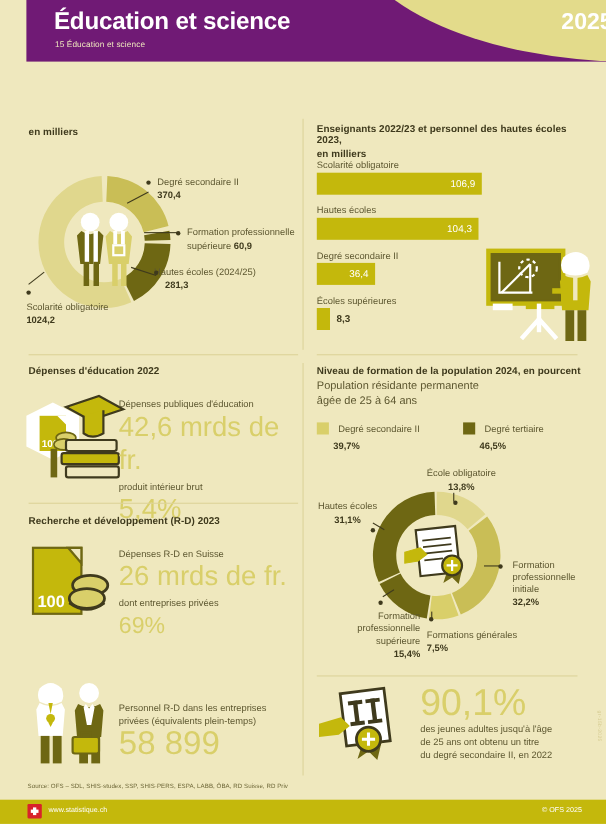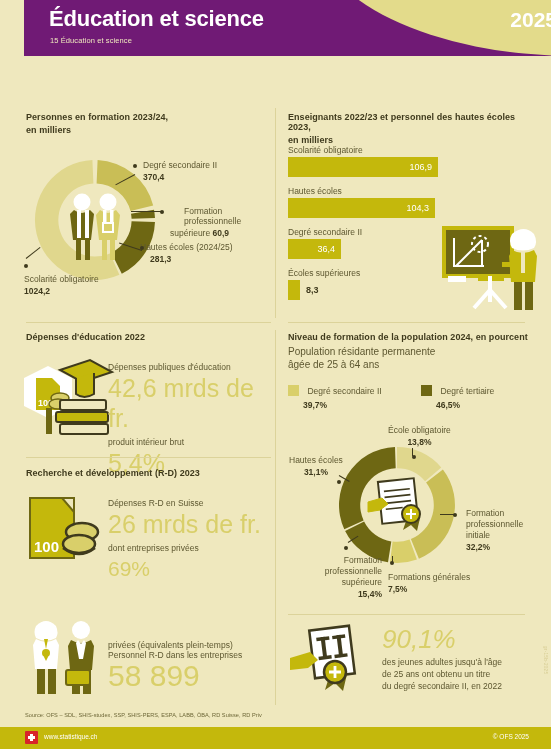--- a/index.html
+++ b/index.html
@@ -62,21 +62,20 @@
     <div class="header-wedge"></div>
     <div class="header-title">Éducation et science</div>
     <div class="header-sub">15 Éducation et science</div>
     <div class="header-year">2025</div>
   </div>
 
   <div class="vdiv" style="top:108px;height:210px;"></div>
   <div class="vdiv" style="top:330px;height:375px;"></div>
 
   <div style="position:absolute;left:26px;top:112px;width:245px;">
-    <div class="sec-title">Personnes en formation 2023/24,</div>
     <div class="sec-title" style="margin-top:3px;">en milliers</div>
   </div>
 
   <svg width="170" height="150" viewBox="0 0 170 150" style="position:absolute;left:24px;top:148px;">
 
     <g transform="translate(71,72)">
 
       <path d="M -2.6 -59.94 A 60 60 0 1 0 24.4 54.8 L 14.9 33.4 A 36.6 36.6 0 1 1 -1.6 -36.56 Z" fill="#E0D78D"></path>
 
       <path d="M 2.6 -59.94 A 60 60 0 0 1 58.2 -14.6 L 35.5 -8.9 A 36.6 36.6 0 0 0 1.6 -36.56 Z" fill="#C9BE56"></path>
@@ -108,21 +107,21 @@
 
   <div style="position:absolute;left:133px;top:160px;">
     <div class="callout-dot" style="left:0;top:4px;"></div>
     <div class="lbl" style="margin-left:10px;">Degré secondaire II</div>
     <div class="lbl-b" style="margin-left:10px;margin-top:2px;">370,4</div>
   </div>
   <div class="leader" style="left:113px;top:174px;width:22px;height:1px;transform:rotate(-28deg);transform-origin:right center;"></div>
 
   <div style="position:absolute;left:160px;top:206px;width:120px;">
     <div class="callout-dot" style="left:0;top:4px;"></div>
-    <div class="lbl" style="margin-left:24px;">Formation professionnelle</div>
+    <div class="lbl" style="margin-left:10px;">Formation professionnelle</div>
     <div class="lbl" style="margin-left:10px;margin-top:2px;">supérieure <b style="color:#3f3a1d;">60,9</b></div>
   </div>
   <div class="leader" style="left:131px;top:211px;width:30px;height:1px;"></div>
 
   <div style="position:absolute;left:140px;top:242px;">
     <div class="callout-dot" style="left:0;top:4px;"></div>
     <div class="lbl" style="margin-left:0;">Hautes écoles (2024/25)</div>
     <div class="lbl-b" style="margin-left:10px;margin-top:2px;">281,3</div>
   </div>
   <div class="leader" style="left:118px;top:250px;width:24px;height:1px;transform:rotate(18deg);transform-origin:right center;"></div>
@@ -255,22 +254,22 @@
     <path d="M47 28 q10 6 20 0 l3 6 -2 24 h-22 l-2 -24 z" fill="#6E6713"></path>
     <path d="M54 28 l3 4 3 -4 2 3 -3 16 h-4 l-3 -16z" fill="#ffffff"></path>
     <rect x="48" y="58" width="8" height="24" fill="#6E6713"></rect>
     <rect x="59" y="58" width="8" height="24" fill="#6E6713"></rect>
 
     <rect x="42" y="58" width="24" height="15" rx="2" fill="#C4B80C" stroke="#6E6713" stroke-width="2"></rect>
     <path d="M50 58 v-4 h8 v4" fill="none" stroke="#6E6713" stroke-width="2"></path>
   </svg>
 
   <div style="position:absolute;left:108px;top:638px;width:175px;">
+    <div class="lbl">Personnel R-D dans les entreprises</div>
     <div class="lbl" style="margin-top:2px;">privées (équivalents plein-temps)</div>
-    <div class="lbl">Personnel R-D dans les entreprises</div>
     <div class="big" style="font-size:30px;line-height:30px;margin-top:1px;">58 899</div>
   </div>
 
   <div style="position:absolute;left:288px;top:332px;width:250px;">
     <div class="sec-title">Niveau de formation de la population 2024, en pourcent</div>
     <div class="sec-sub" style="margin-top:4px;">Population résidante permanente</div>
     <div class="sec-sub" style="margin-top:2px;">âgée de 25 à 64 ans</div>
   </div>
 
   <div style="position:absolute;left:288px;top:380px;">
@@ -364,21 +363,21 @@
       <rect x="48.5" y="14" width="4" height="22"></rect>
       <rect x="44" y="33" width="13" height="3.5"></rect>
     </g>
     <path d="M0 36 l20 -6 8 8 -10 8 -18 2 z" fill="#C4B80C"></path>
     <path d="M40 52 l-5 16 10 -7 8 8 4 -17 z" fill="#6E6713"></path>
     <circle cx="45" cy="50" r="11" fill="#C4B80C" stroke="#3f3a1d" stroke-width="2.5"></circle>
     <path d="M45 44 v12 M39 50 h12" stroke="#ffffff" stroke-width="2.8"></path>
   </svg>
 
   <div style="position:absolute;left:382px;top:624px;width:150px;">
-    <div class="big" style="font-size:26px;line-height:30px;font-style:italic;">90,1%</div>
+    <div class="big" style="font-size:34px;line-height:30px;">90,1%</div>
     <div class="lbl" style="margin-top:3px;">des jeunes adultes jusqu'à l'âge</div>
     <div class="lbl" style="margin-top:2px;">de 25 ans ont obtenu un titre</div>
     <div class="lbl" style="margin-top:2px;">du degré secondaire II, en 2022</div>
   </div>
 
   <div class="vertid">gr-15b-2025</div>
 
   <div class="source">Source: OFS – SDL, SHIS-studex, SSP, SHIS-PERS, ESPA, LABB, ÖBA, RD Suisse, RD Priv</div>
   <div class="footbar"></div>
   <div class="swissflag"></div>

